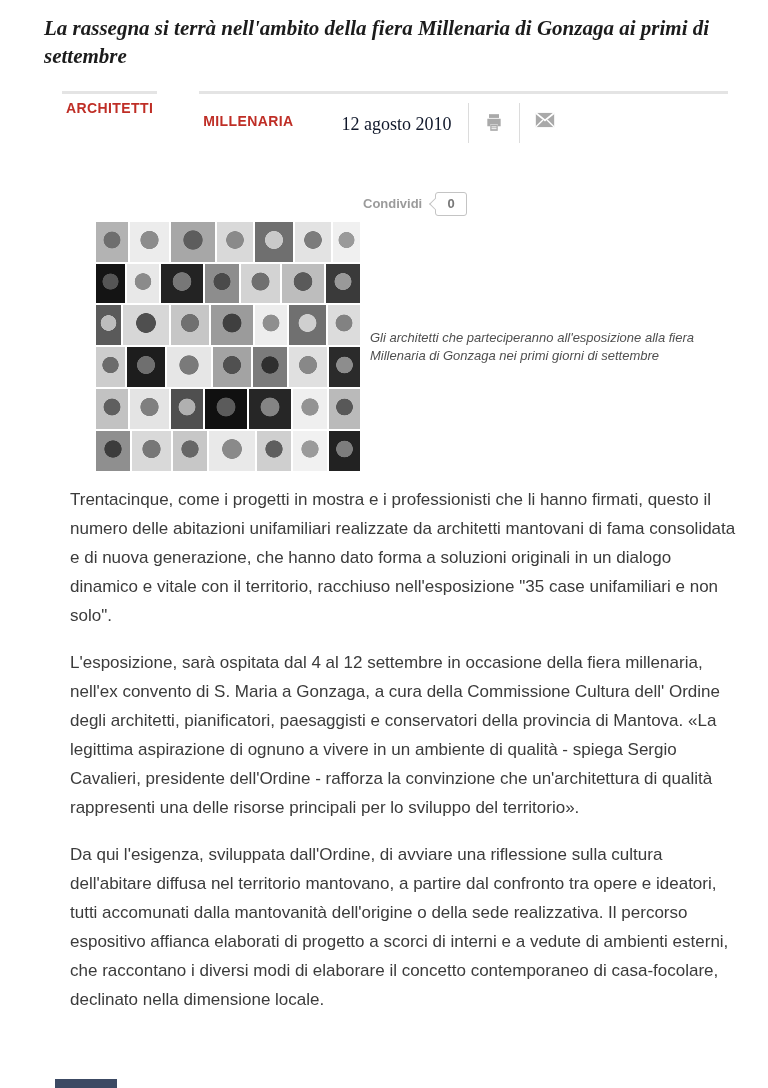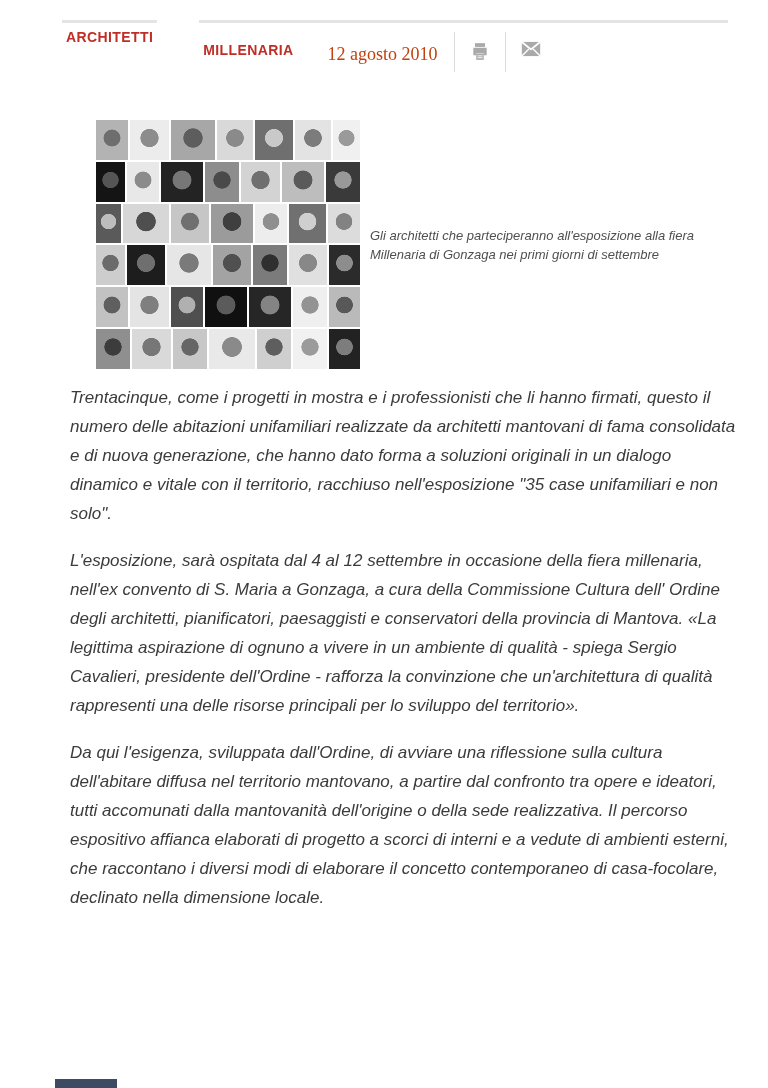--- a/index.html
+++ b/index.html
@@ -12,21 +12,21 @@
   .subtitle{margin:14px 38px 0 44px;max-width:668px;
     font-family:"Liberation Serif",serif;font-style:italic;font-weight:700;color:#1c1c1c;
     font-size:21px;line-height:1.35;}
 
   .tagbar{display:flex;align-items:flex-start;margin:20px 40px 0 62px;}
   .tab{border-top:3px solid #e4e4e4;padding:5px 4px 0;}
   .tab1{margin-right:42px;}
   .tab2{flex:1;display:flex;align-items:center;}
   .tag{font-size:14px;font-weight:700;letter-spacing:.4px;color:var(--tag_red,#bf2e26);
     text-decoration:none;cursor:pointer;}
-  .date{font-family:"Liberation Serif",serif;font-size:18px;color:#c2410c;margin:8px 0 0 34px;}
+  .date{font-family:"Liberation Serif",serif;font-size:18px;color:#0f172a;margin:8px 0 0 48px;}
   .toolset{display:flex;align-items:flex-start;margin-left:16px;margin-top:4px;}
   .vdiv{width:1px;height:40px;background:#dcdcdc;}
   .iconbtn{border:0;background:none;padding:9px 15px;cursor:pointer;line-height:0;}
   .ic{fill:var(--icon_gray,#a9a9a9);}
 
   .media{margin:48px 40px 0 66px;}
   .share-row{margin-left:297px;display:flex;align-items:center;height:26px;margin-bottom:5px;}
   .share-label{font-size:13px;font-weight:700;color:#9b9b9b;margin-right:13px;cursor:pointer;}
   .badge{position:relative;display:inline-flex;align-items:center;justify-content:center;
     min-width:22px;height:22px;padding:0 4px;border:1px solid #c4c4c4;border-radius:3px;
@@ -36,31 +36,32 @@
     transform:translateY(-50%) rotate(45deg);}
 
   .media-flex{display:flex;align-items:center;margin-left:30px;}
   .mosaic{width:264px;height:249px;flex:none;display:flex;flex-direction:column;gap:2px;}
   .mrow{flex:1;display:flex;gap:2px;}
   .mcell{flex-basis:0;}
   .caption{margin:2px 0 0 10px;max-width:332px;
     font-size:13px;font-style:italic;color:#4f4f4f;line-height:1.42;}
 
   .body{margin:14px 26px 0 70px;font-size:17px;line-height:29px;color:#3b3b3b;}
-  .body p{margin:0 0 18px 0;font-style:italic;}
+  .body p{margin:0 0 18px 0;}
 
   .footer-edge{position:absolute;left:55px;bottom:0;width:62px;height:9px;
     background:var(--footer_navy,#3c4a63);}
 </style>
 </head>
 <body>
 
 <div class="page">
 
 
+  <h2 class="subtitle">La rassegna si terrà nell'ambito della fiera Millenaria di Gonzaga ai primi di settembre</h2>
 
   <div class="tagbar">
     <div class="tab tab1">
       <a class="tag">ARCHITETTI</a>
     </div>
     <div class="tab tab2">
       <a class="tag">MILLENARIA</a>
       <span class="date">12 agosto 2010</span>
       <span class="toolset">
         <span class="vdiv"></span>
@@ -79,20 +80,24 @@
             <rect x="1" y="1" width="22" height="17"></rect>
             <path d="M1 1l11 9L23 1" stroke="#ffffff" stroke-width="2.2" fill="none"></path>
             <path d="M1 18l8.5-8.5M23 18l-8.5-8.5" stroke="#ffffff" stroke-width="1.6" fill="none"></path>
           </svg>
         </button>
       </span>
     </div>
   </div>
 
   <div class="media">
+    <div class="share-row">
+      <span class="share-label">Condividi</span>
+      <span class="badge">0</span>
+    </div>
     <div class="media-flex">
       <div class="mosaic" id="mosaic">
           <div class="mrow">
             <div class="mcell" style="flex-grow: 34; background: radial-gradient(circle at 50% 45%, rgb(110, 110, 110) 0px, rgb(110, 110, 110) 30%, transparent 32%), rgb(179, 179, 179);"></div>
             <div class="mcell" style="flex-grow: 40; background: radial-gradient(circle at 50% 45%, rgb(140, 140, 140) 0px, rgb(140, 140, 140) 30%, transparent 32%), rgb(236, 236, 236);"></div>
             <div class="mcell" style="flex-grow: 46; background: radial-gradient(circle at 50% 45%, rgb(93, 93, 93) 0px, rgb(93, 93, 93) 30%, transparent 32%), rgb(167, 167, 167);"></div>
             <div class="mcell" style="flex-grow: 38; background: radial-gradient(circle at 50% 45%, rgb(138, 138, 138) 0px, rgb(138, 138, 138) 30%, transparent 32%), rgb(217, 217, 217);"></div>
             <div class="mcell" style="flex-grow: 40; background: radial-gradient(circle at 50% 45%, rgb(201, 201, 201) 0px, rgb(201, 201, 201) 30%, transparent 32%), rgb(111, 111, 111);"></div>
             <div class="mcell" style="flex-grow: 38; background: radial-gradient(circle at 50% 45%, rgb(124, 124, 124) 0px, rgb(124, 124, 124) 30%, transparent 32%), rgb(227, 227, 227);"></div>
             <div class="mcell" style="flex-grow: 28; background: radial-gradient(circle at 50% 45%, rgb(154, 154, 154) 0px, rgb(154, 154, 154) 30%, transparent 32%), rgb(240, 240, 240);"></div>

